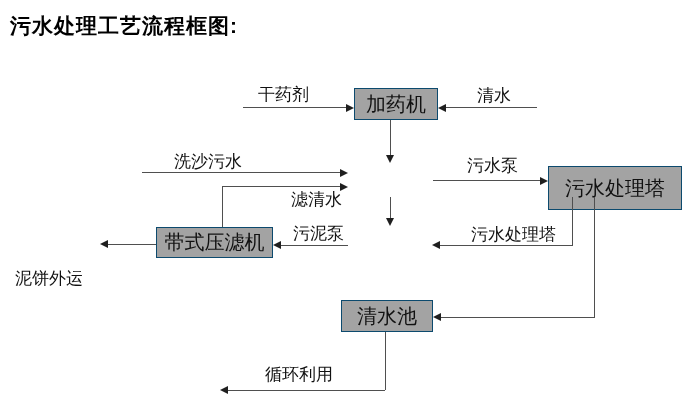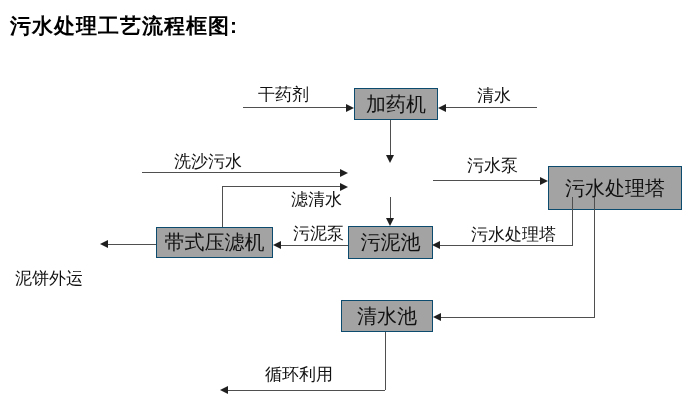--- a/index.html
+++ b/index.html
@@ -31,23 +31,20 @@
 
 <div id="canvas">
 
   <div class="title">污水处理工艺流程框图:</div>
 
   <div class="box" style="left:354px;top:88px;width:84px;height:32px;">
     <span>加药机</span>
   </div>
   <div class="box" style="left:548px;top:166px;width:134px;height:44px;">
     <span>污水处理塔</span>
-  </div>
-  <div class="box" style="left:348px;top:226px;width:85px;height:33px;">
-    <span>污泥池</span>
   </div>
   <div class="box" style="left:341px;top:300px;width:92px;height:32px;">
     <span>清水池</span>
   </div>
   <div class="box" style="left:156px;top:227px;width:117px;height:31px;">
     <span>带式压滤机</span>
   </div>
 
   <div class="lbl" style="left:258px;top:87px;font-family:Liberation Mono, monospace;">干药剂</div>
   <div class="lbl" style="left:477px;top:87px;">清水</div>

